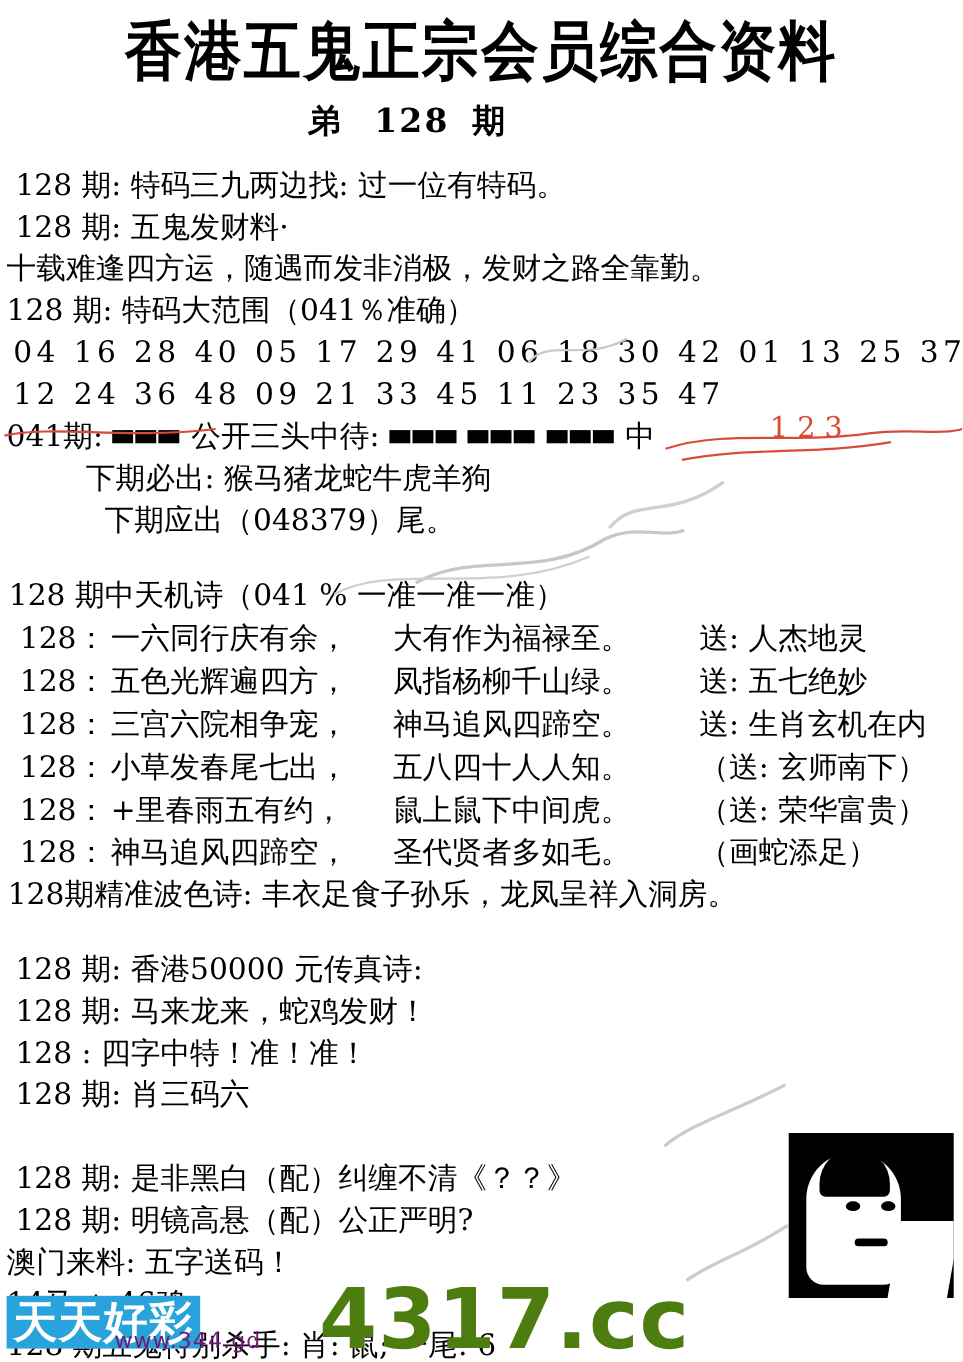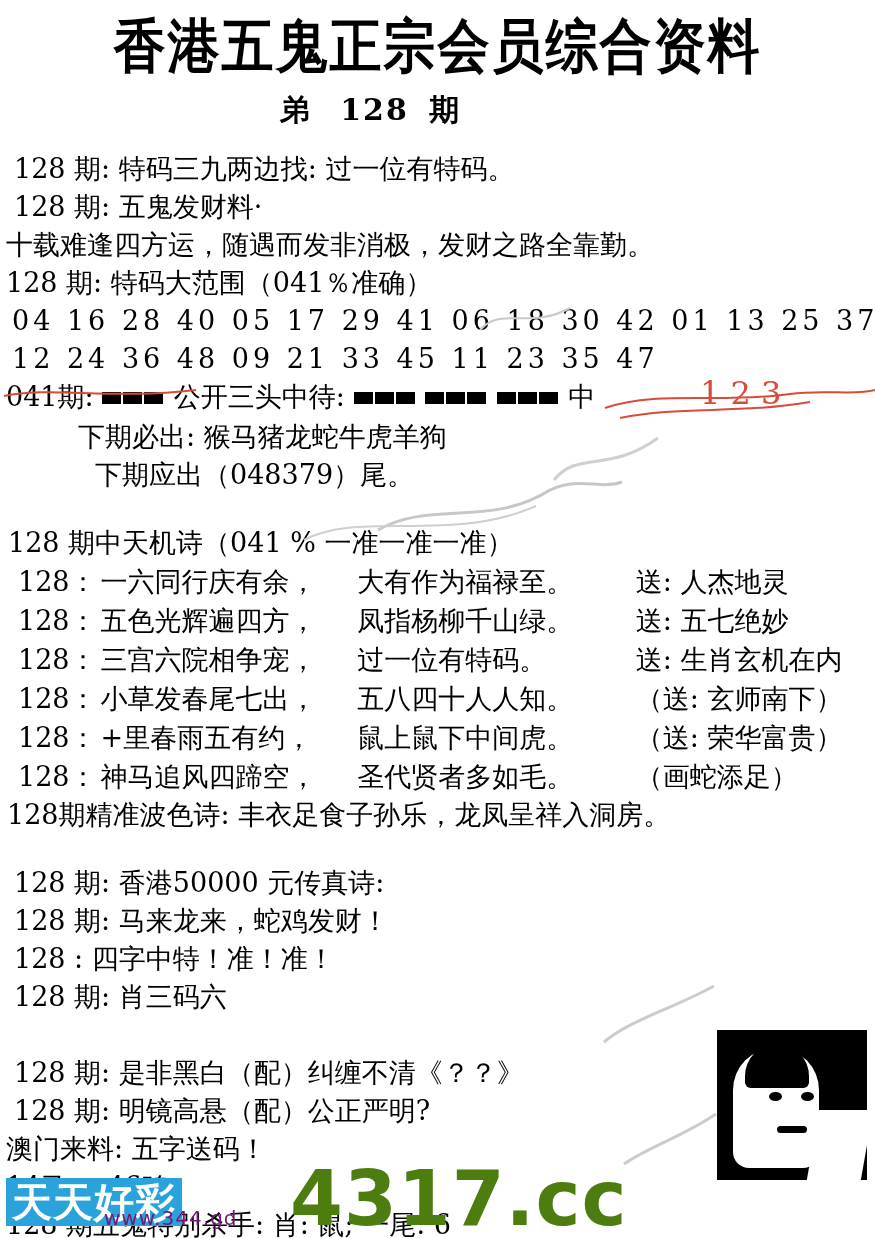--- a/index.html
+++ b/index.html
@@ -227,21 +227,21 @@
     </div>
     <div class="poem-row">
       <span class="lbl">128：</span>
       <span class="p1">五色光辉遍四方，</span>
       <span class="p2">凤指杨柳千山绿。</span>
       <span class="p3">送: 五七绝妙</span>
     </div>
     <div class="poem-row">
       <span class="lbl">128：</span>
       <span class="p1">三宫六院相争宠，</span>
-      <span class="p2">过一位有特码。</span>
+      <span class="p2">神马追风四蹄空。</span>
       <span class="p3">送: 生肖玄机在内</span>
     </div>
     <div class="poem-row">
       <span class="lbl">128：</span>
       <span class="p1">小草发春尾七出，</span>
       <span class="p2">五八四十人人知。</span>
       <span class="p3">（送: 玄师南下）</span>
     </div>
     <div class="poem-row">
       <span class="lbl">128：</span>
@@ -274,21 +274,21 @@
     <div class="line" style="padding-left:6px">128 期五鬼特别杀手: 肖: 鼠; 一尾: 6</div>
 
   </div>
 
   <div class="scrawl" style="left:600px; top:370px;">
     <svg width="280" height="60" viewBox="0 0 280 60">
       <path d="M5,38 C60,20 120,34 190,24 C225,19 255,26 275,20" stroke="#d84b3a" stroke-width="2" fill="none"></path>
       <path d="M20,48 C80,36 140,44 210,32" stroke="#d84b3a" stroke-width="2" fill="none"></path>
     </svg>
   </div>
-  <div class="scrawl" style="left:700px; top:374px; font-size:32px; color:#d84b3a; font-family:'DejaVu Serif',serif;">1 2 3</div>
+  <div class="scrawl" style="left:700px; top:374px; font-size:26px; color:#d84b3a; font-family:'DejaVu Serif',serif;">1 2 3</div>
 
   <div class="scrawl" style="left:0px; top:378px;">
     <svg width="200" height="36" viewBox="0 0 200 36">
       <path d="M4,18 C50,8 110,22 196,12" stroke="#d84b3a" stroke-width="2" fill="none"></path>
     </svg>
   </div>
 
   <div class="scrawl" style="left:470px; top:300px;">
     <svg width="120" height="40" viewBox="0 0 120 40">
       <path d="M10,30 C30,6 60,30 100,8" stroke="#c9c9c9" stroke-width="2" fill="none"></path>

